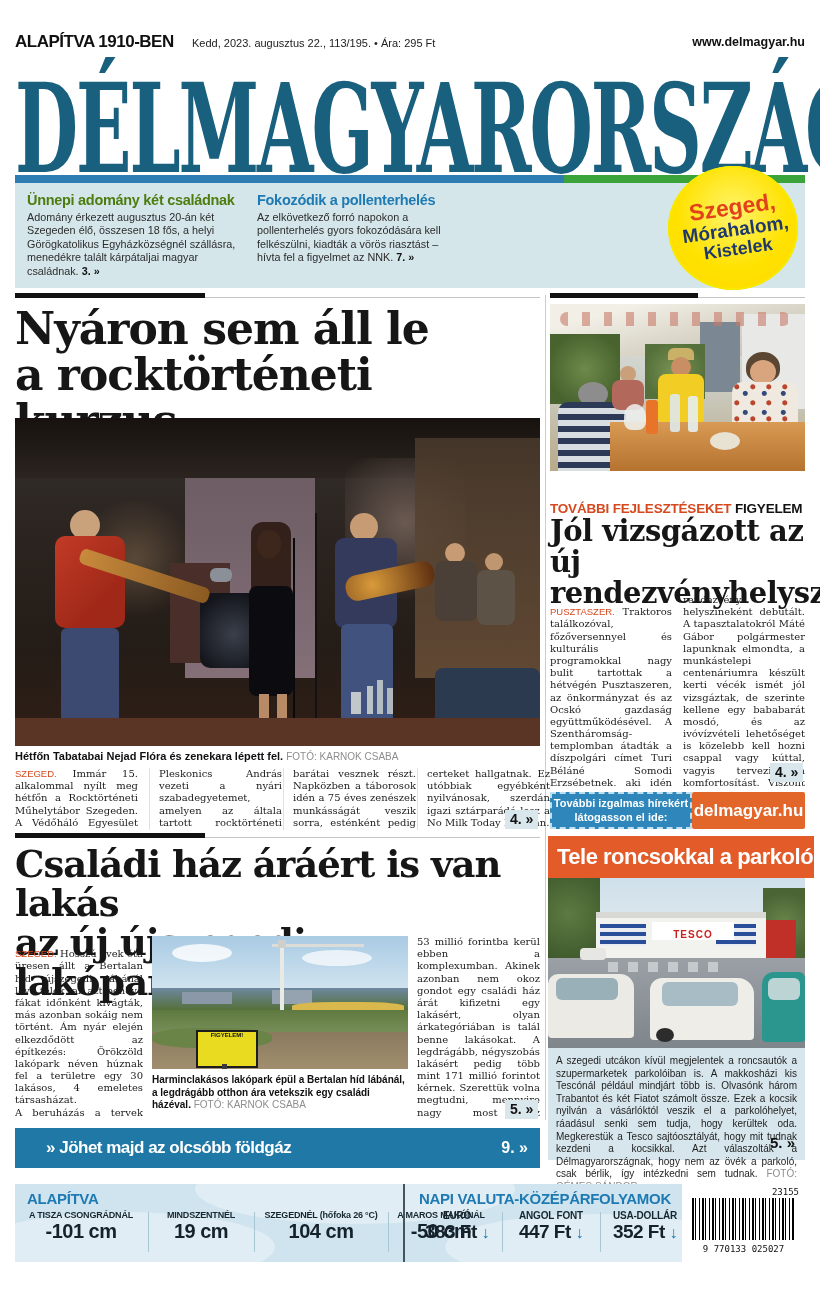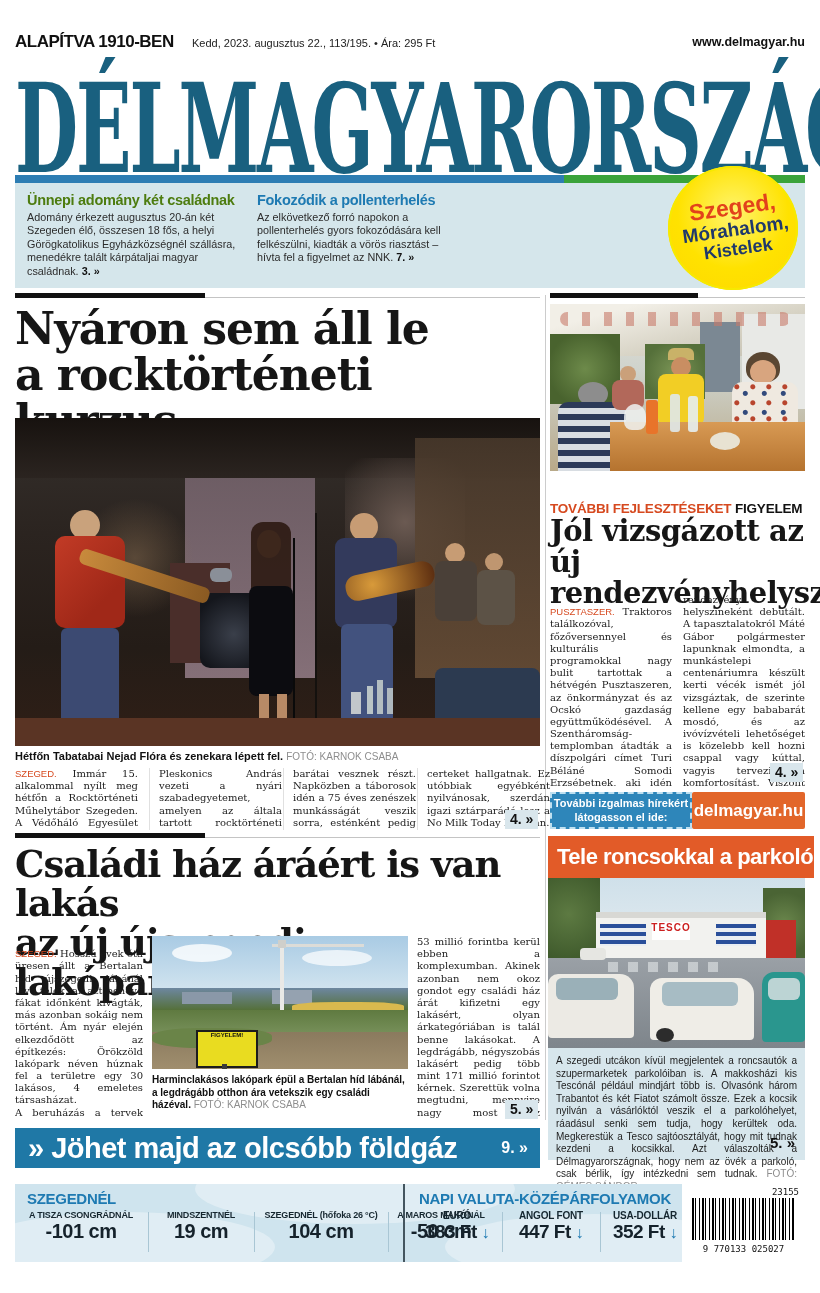--- a/index.html
+++ b/index.html
@@ -52,21 +52,21 @@
   .promo-blue{background:#2e86ba;border:2px dashed #bfe0f0;color:#fff;font-weight:bold;font-size:11px;
               text-align:center;display:flex;align-items:center;justify-content:center;white-space:pre-line;line-height:1.25;}
   .promo-orange{background:#e2662a;color:#fff;font-weight:bold;font-size:17px;display:flex;align-items:center;
               justify-content:center;border-radius:2px;}
 
   .wreck-head{background:#e25b28;color:#fff;font-weight:bold;font-size:22px;letter-spacing:-0.5px;
               display:flex;align-items:center;padding-left:9px;}
   .wreck-body{background:#d7e6ec;font-size:10px;line-height:1.26;color:#1d1d1d;text-align:justify;}
 
   .gas{background:#1f78a6;color:#fff;display:flex;align-items:center;}
-  .gas-text{font-weight:bold;font-size:29px;letter-spacing:-0.5px;padding-left:13px;flex:1;}
+  .gas-text{font-weight:bold;font-size:17px;letter-spacing:-0.5px;padding-left:31px;flex:1;}
   .gas-ref{font-weight:bold;font-size:16px;padding-right:12px;}
 
   .footer{background:#cfe4ee;}
   .f-title{color:#1e7ab2;font-weight:bold;font-size:15px;letter-spacing:-0.3px;}
   .f-label{font-weight:bold;font-size:9px;color:#15262f;letter-spacing:-0.2px;}
   .f-value{font-weight:bold;font-size:20px;color:#15222b;letter-spacing:-0.5px;}
   .f-arrow{color:#1e7ab2;font-weight:bold;font-size:16px;}
   .f-cell{position:absolute;top:26px;text-align:center;}
   .f-sep{position:absolute;top:28px;width:1px;height:40px;background:#a9c6d4;}
   .wave{position:absolute;background:rgba(255,255,255,0.35);border-radius:50%;}
@@ -273,21 +273,21 @@
 
   <div class="ph" style="left:548px;top:878px;width:257px;height:170px;background:linear-gradient(180deg,#cfe0ea 0%,#dde8ee 30%,#9aa2a8 60%,#848c92 100%);">
 
     <div style="left:0;top:0;width:52px;height:90px;background:radial-gradient(circle at 40% 40%,#5d7a42,#3f5a2c 75%);"></div>
     <div style="left:215px;top:10px;width:42px;height:70px;background:radial-gradient(circle,#6a864c,#4a6434 75%);"></div>
 
     <div style="left:48px;top:38px;width:170px;height:42px;background:#f2f2ef;"></div>
     <div style="left:48px;top:34px;width:170px;height:6px;background:#d8d8d4;"></div>
     <div style="left:52px;top:46px;width:46px;height:22px;background:repeating-linear-gradient(180deg,#2a4f9a 0 4px,#e9edf2 4px 8px);"></div>
     <div style="left:168px;top:46px;width:40px;height:22px;background:repeating-linear-gradient(180deg,#2a4f9a 0 4px,#e9edf2 4px 8px);"></div>
-    <div style="left:104px;top:44px;width:38px;height:18px;background:#fff;display:flex;align-items:flex-start;justify-content:center;">
+    <div style="left:104px;top:44px;width:82px;height:18px;background:#fff;display:flex;align-items:flex-end;justify-content:center;">
       <span style="color:#cc1f1f;font-weight:bold;font-size:10px;letter-spacing:1px;font-family:'Liberation Sans',sans-serif;">TESCO</span>
     </div>
     <div style="left:218px;top:42px;width:30px;height:40px;background:#c03028;"></div>
 
     <div style="left:0;top:80px;width:257px;height:90px;background:linear-gradient(180deg,#9aa0a6,#7e858b);"></div>
     <div style="left:60px;top:84px;width:120px;height:10px;background:repeating-linear-gradient(90deg,#d8dcde 0 10px,transparent 10px 20px);opacity:.7;"></div>
 
     <div style="left:0;top:96px;width:86px;height:64px;background:#eceae4;border-radius:10px 14px 4px 4px;"></div>
     <div style="left:8px;top:100px;width:62px;height:22px;background:#9ab0b8;border-radius:6px;"></div>
 
@@ -309,21 +309,21 @@
   <div class="abs gas" style="left:15px;top:1128px;width:525px;height:40px;">
     <div class="gas-text">» Jöhet majd az olcsóbb földgáz</div>
     <div class="gas-ref">9. »</div>
   </div>
 
   <div class="abs footer hidden-ov" style="left:15px;top:1184px;width:790px;height:78px;">
     <div class="wave" style="left:-40px;top:28px;width:300px;height:70px;"></div>
     <div class="wave" style="left:180px;top:-30px;width:320px;height:70px;"></div>
     <div class="wave" style="left:430px;top:30px;width:300px;height:66px;"></div>
 
-    <div class="abs f-title" style="left:12px;top:6px;">SZEGEDNÉL</div>
+    <div class="abs f-title" style="left:12px;top:6px;">ALAPÍTVA</div>
     <div class="f-cell" style="left:2px;width:128px;">
       <div class="f-label">A TISZA CSONGRÁDNÁL</div>
       <div class="f-value">-101 cm</div>
     </div>
     <div class="f-sep" style="left:133px;"></div>
     <div class="f-cell" style="left:136px;width:100px;">
       <div class="f-label">MINDSZENTNÉL</div>
       <div class="f-value">19 cm</div>
     </div>
     <div class="f-sep" style="left:239px;"></div>

